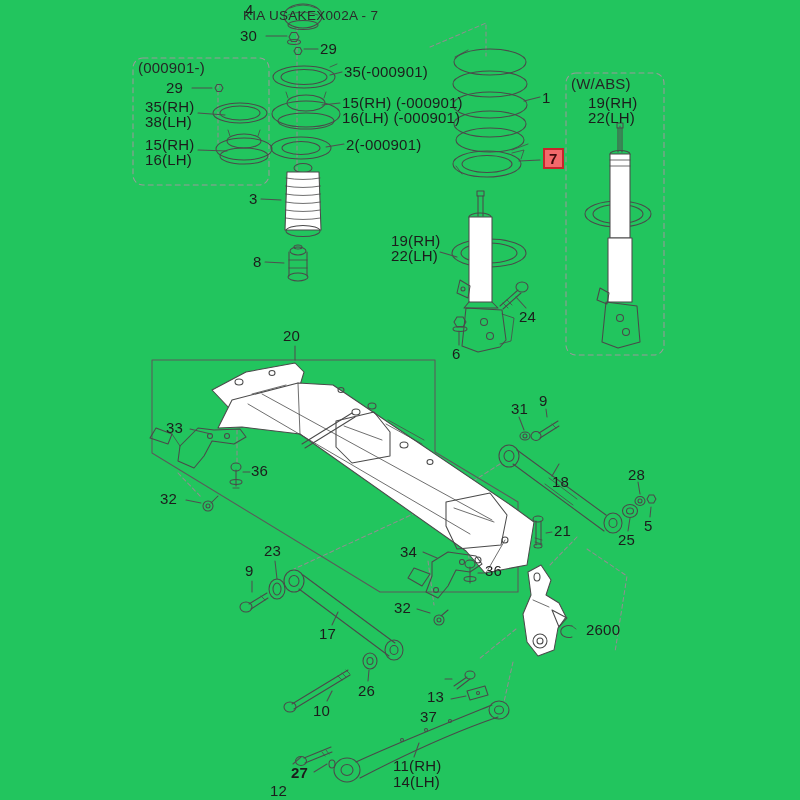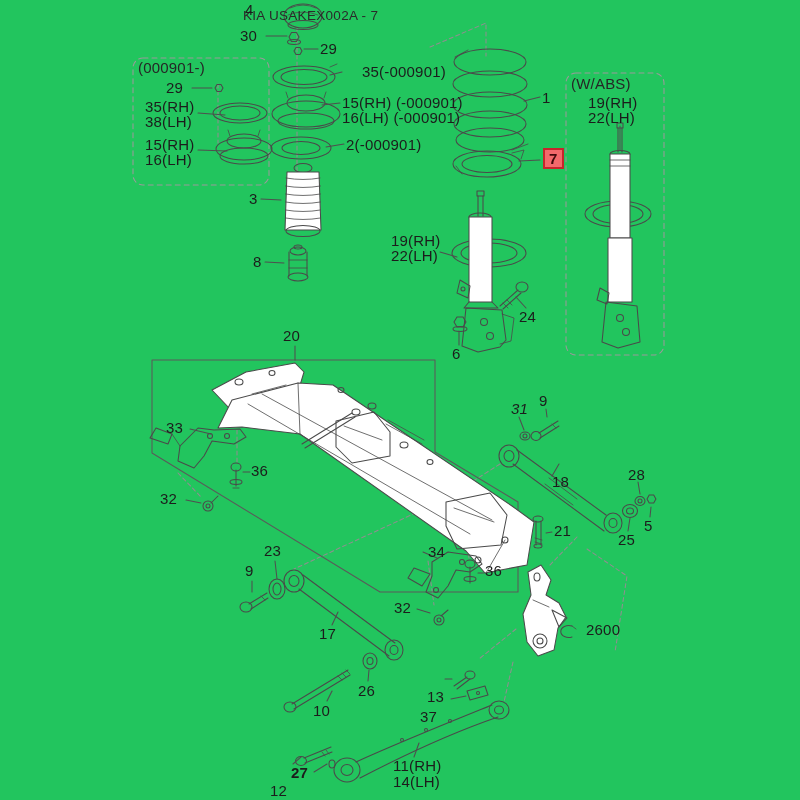--- a/index.html
+++ b/index.html
@@ -347,21 +347,21 @@
     <path class="ld" d="M414,757 L419,743"></path>
   </g>
 </svg>
 
 <span class="title">KIA USAKEX002A - 7</span>
 
 <div>
       <span class="lbl" style="left: 245px; top: 2px;">4</span>
       <span class="lbl" style="left: 240px; top: 28px;">30</span>
       <span class="lbl" style="left: 320px; top: 41px;">29</span>
-      <span class="lbl" style="left: 362px; top: 64px;">35(-000901)</span>
+      <span class="lbl" style="left: 344px; top: 64px;">35(-000901)</span>
       <span class="lbl" style="left: 342px; top: 95px;">15(RH) (-000901)</span>
       <span class="lbl" style="left: 342px; top: 110px;">16(LH) (-000901)</span>
       <span class="lbl" style="left: 346px; top: 137px;">2(-000901)</span>
       <span class="lbl cap" style="left: 138px; top: 60px;">(000901-)</span>
       <span class="lbl" style="left: 166px; top: 80px;">29</span>
       <span class="lbl" style="left: 145px; top: 99px;">35(RH)</span>
       <span class="lbl" style="left: 145px; top: 114px;">38(LH)</span>
       <span class="lbl" style="left: 145px; top: 137px;">15(RH)</span>
       <span class="lbl" style="left: 145px; top: 152px;">16(LH)</span>
       <span class="lbl" style="left: 249px; top: 191px;">3</span>
@@ -372,28 +372,28 @@
       <span class="lbl cap" style="left: 571px; top: 76px;">(W/ABS)</span>
       <span class="lbl" style="left: 588px; top: 95px;">19(RH)</span>
       <span class="lbl" style="left: 588px; top: 110px;">22(LH)</span>
       <span class="lbl" style="left: 391px; top: 233px;">19(RH)</span>
       <span class="lbl" style="left: 391px; top: 248px;">22(LH)</span>
       <span class="lbl" style="left: 519px; top: 309px;">24</span>
       <span class="lbl" style="left: 452px; top: 346px;">6</span>
       <span class="lbl" style="left: 166px; top: 420px;">33</span>
       <span class="lbl" style="left: 251px; top: 463px;">36</span>
       <span class="lbl" style="left: 160px; top: 491px;">32</span>
-      <span class="lbl" style="left: 511px; top: 401px; font-style: italic;">31</span>
+      <span class="lbl" style="left: 511px; top: 401px;">31</span>
       <span class="lbl" style="left: 539px; top: 393px;">9</span>
       <span class="lbl" style="left: 552px; top: 448px; margin-top: 26px;">18</span>
       <span class="lbl" style="left: 628px; top: 467px;">28</span>
       <span class="lbl" style="left: 644px; top: 518px;">5</span>
       <span class="lbl" style="left: 618px; top: 532px;">25</span>
       <span class="lbl" style="left: 554px; top: 523px;">21</span>
-      <span class="lbl" style="left: 400px; top: 544px; margin-left: 28px;">34</span>
+      <span class="lbl" style="left: 400px; top: 544px;">34</span>
       <span class="lbl" style="left: 485px; top: 563px;">36</span>
       <span class="lbl" style="left: 394px; top: 600px;">32</span>
       <span class="lbl" style="left: 264px; top: 543px;">23</span>
       <span class="lbl" style="left: 245px; top: 563px;">9</span>
       <span class="lbl" style="left: 319px; top: 626px;">17</span>
       <span class="lbl" style="left: 358px; top: 683px;">26</span>
       <span class="lbl" style="left: 313px; top: 703px;">10</span>
       <span class="lbl" style="left: 420px; top: 670px; margin-top: 39px;">37</span>
       <span class="lbl" style="left: 427px; top: 689px;">13</span>
       <span class="lbl" style="left: 586px; top: 622px;">2600</span>

